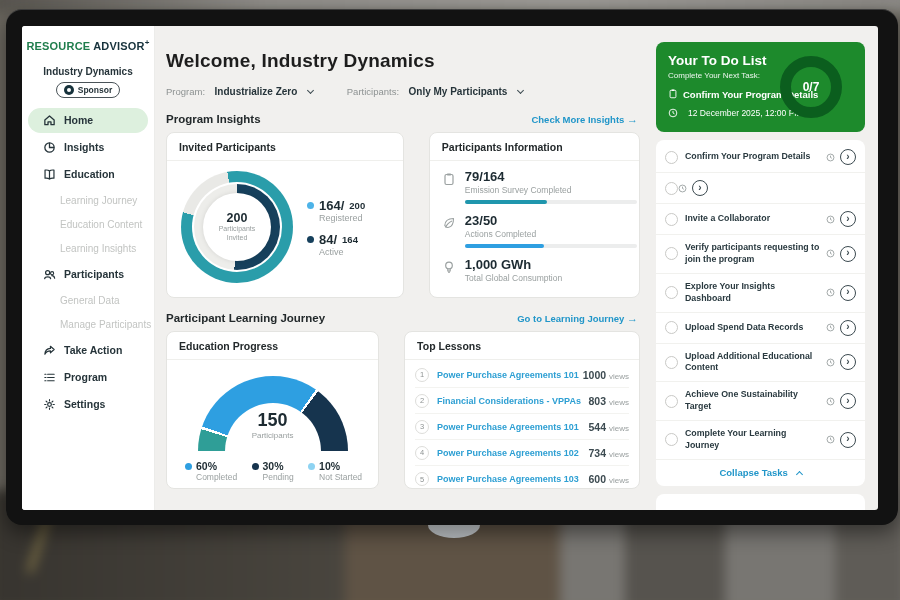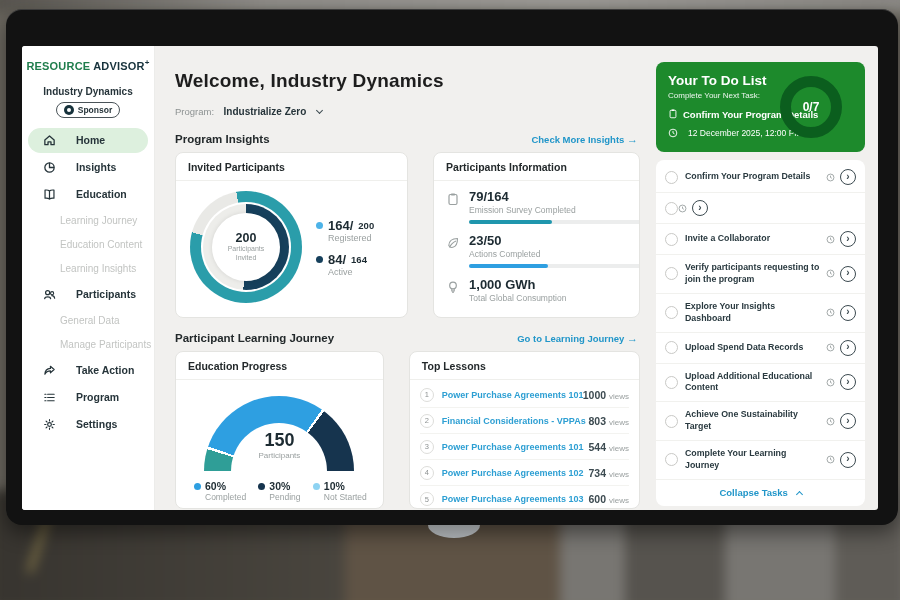--- a/index.html
+++ b/index.html
@@ -18,40 +18,40 @@
   .bg-bar2  { position:absolute; left:845px; top:500px; width:70px;  height:120px; background:#5f5c57; }
   .pencil   { position:absolute; left:48px; top:516px; width:4px; height:68px; background:#9c8a4e; transform:rotate(18deg); }
   .stand    { position:absolute; left:428px; top:512px; width:52px; height:26px; border-radius:50%;
               background:linear-gradient(#eef2f4,#b9bec2); }
 
   
   .monitor { position:absolute; left:6px; top:9px; width:892px; height:516px;
              background:#121212; border-radius:16px;
              box-shadow:0 1px 0 rgba(255,255,255,.18) inset, 0 8px 20px rgba(0,0,0,.45); }
   .screen  { position:absolute; left:16px; top:17px; right:20px; bottom:15px;
-             background:#f1f0ee; border-radius:3px; overflow:hidden; display:flex;margin-top:20px; }
+             background:#f1f0ee; border-radius:3px; overflow:hidden; display:flex; }
 
   
   .sidebar { width:133px; background:#ffffff; border-right:1px solid #ececea; padding-top:12px; flex:none; }
   .logo { text-align:center; font-size:11px; font-weight:bold; letter-spacing:.2px; }
   .logo .g { color:#1f7d4c; } .logo .d { color:#17323c; } .logo sup { font-size:8px; color:#17323c; }
   .org { text-align:center; font-size:10px; font-weight:bold; color:#26343a; margin-top:14px; }
   .badge { width:64px; margin:5px auto 10px; border:1.5px solid #4a5358; border-radius:11px;
            display:flex; align-items:center; justify-content:center; gap:4px; padding:2px 4px; }
   .badge .bicon { width:10px; height:10px; border-radius:50%; background:#17323c; position:relative; flex:none; }
   .badge .bicon:after { content:""; position:absolute; left:3px; top:3px; width:4px; height:4px; border-radius:50%; background:#fff; }
   .badge .btxt { font-size:8.5px; font-weight:bold; color:#26343a; }
-  .side-item { display:flex; align-items:center; gap:20px; height:25px; padding-left:15px;
+  .side-item { display:flex; align-items:center; gap:8px; height:25px; padding-left:15px;
                font-size:10.5px; font-weight:bold; color:#26343a; margin:2px 6px; border-radius:13px; cursor:pointer; }
   .side-item.active { background:#ddf0de; }
   .side-item .sicon { width:13px; height:13px; flex:none; display:flex; }
   .side-sub { height:23px; padding-left:38px; font-size:10px; color:#c2c4c2; display:flex; align-items:center; margin:1px 0; cursor:pointer; }
 
   
-  .main { flex:1; padding:24px 10px 0 20px; min-width:0; }
+  .main { flex:1; padding:24px 10px 0 11px; min-width:0; }
   .welcome { font-size:19px; font-weight:bold; color:#1d1d1d; letter-spacing:.2px; }
   .filters { display:flex; gap:34px; margin-top:9px; align-items:center; }
   .filters .flabel { font-size:9.5px; color:#8d9292; }
   .filters .fvalue { font-size:10px; font-weight:bold; color:#26343a; margin-left:5px; }
   .chev { display:inline-block; width:5px; height:5px; border-right:1.5px solid #3c4a50; border-bottom:1.5px solid #3c4a50;
           transform:rotate(45deg); margin-left:6px; vertical-align:2px; }
   .chev.up { transform:rotate(-135deg); vertical-align:-1px; border-color:#2196c9; }
   .sechead { display:flex; justify-content:space-between; align-items:center; margin:14px 2px 7px 0; }
   .sechead .stitle { font-size:11.5px; font-weight:bold; color:#23292b; }
   .linkblue { font-size:9.5px; font-weight:bold; color:#2196c9; cursor:pointer; }
@@ -244,20 +244,25 @@
 
     <div class="main">
       <div class="welcome">Welcome, Industry Dynamics</div>
 
       <div class="filters">
         <div>
           <span class="flabel">Program:</span>
           <span class="fvalue">Industrialize Zero</span>
           <span class="chev"></span>
         </div>
+        <div>
+          <span class="flabel">Participants:</span>
+          <span class="fvalue">Only My Participants</span>
+          <span class="chev"></span>
+        </div>
       </div>
 
       <div class="sechead">
         <span class="stitle">Program Insights</span>
         <span class="linkblue"><span>Check More Insights</span> <span class="arr">→</span></span>
       </div>
 
       <div class="cardrow">
 
         <div class="card invited">

